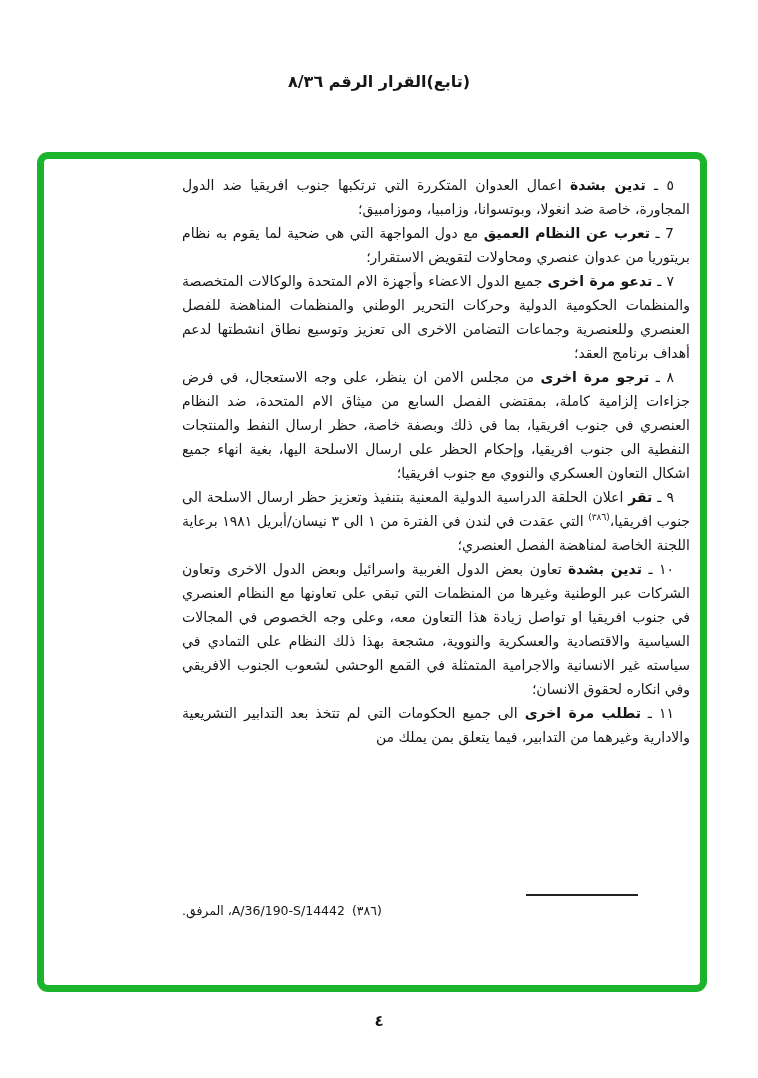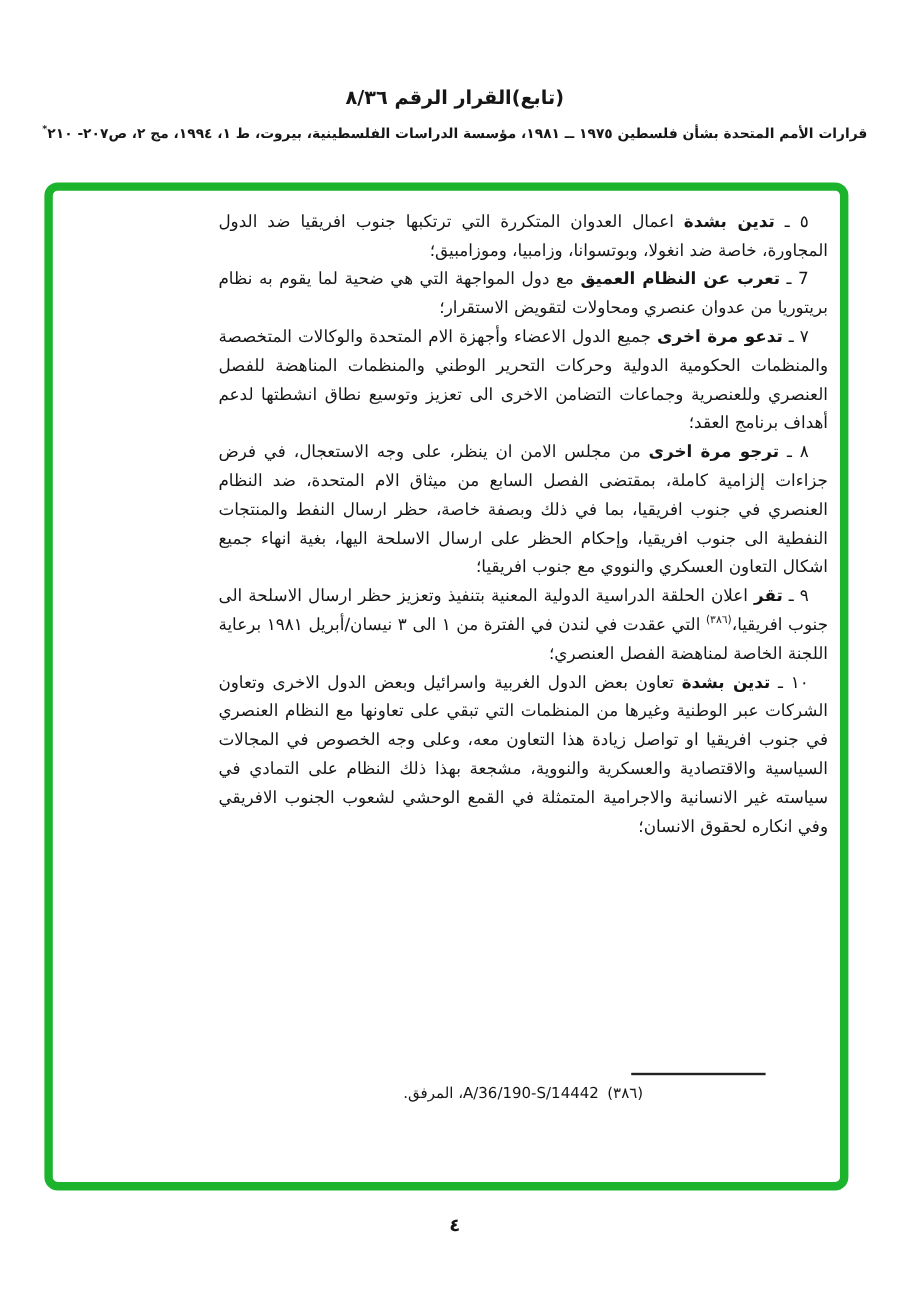--- a/index.html
+++ b/index.html
@@ -34,49 +34,47 @@
   .p-sup{font-size:9px;line-height:0;}
   .footnote-block{
     position:absolute;right:10px;width:508px;top:735px;
     direction:rtl;
   }
   .footnote-rule{
     margin:0 52px 6px 0;width:112px;height:2px;background:#222;
     border:none;
   }
   .footnote-line{
-    direction:rtl;text-align:center;font-size:12.5px;line-height:18px;
+    direction:rtl;text-align:left;font-size:12.5px;line-height:18px;
   }
   .fn-marker{margin-left:7px;}
   .page-number{
     position:absolute;top:1012px;left:0;width:758px;text-align:center;
     font-size:15px;font-weight:bold;
   }
 </style>
 </head>
 <body>
 
 <div class="page">
 
   <div class="doc-title">(تابع)القرار الرقم ٨/٣٦</div>
 
-  <div class="doc-subtitle">
-    <span>قرارات الأمم المتحدة بشأن فلسطين ١٩٧٥ ــ ١٩٨١، مؤسسة الدراسات الفلسطينية، بيروت، ط ١، ١٩٩٤، مج ٢، ص٢٠٧- ٢١٠</span><sup>*</sup>
-  </div>
 
   <div class="highlight-box">
 
     <div class="text-column">
       <div>
           <div class="para"><span class="p-num">٥ ـ </span><span class="p-lead">تدين بشدة</span><span> اعمال العدوان المتكررة التي ترتكبها جنوب افريقيا ضد الدول المجاورة، خاصة ضد انغولا، وبوتسوانا، وزامبيا، وموزامبيق؛</span></div>
           <div class="para"><span class="p-num">7 ـ </span><span class="p-lead">تعرب عن النظام العميق</span><span> مع دول المواجهة التي هي ضحية لما يقوم به نظام بريتوريا من عدوان عنصري ومحاولات لتقويض الاستقرار؛</span></div>
           <div class="para"><span class="p-num">٧ ـ </span><span class="p-lead">تدعو مرة اخرى</span><span> جميع الدول الاعضاء وأجهزة الام المتحدة والوكالات المتخصصة والمنظمات الحكومية الدولية وحركات التحرير الوطني والمنظمات المناهضة للفصل العنصري وللعنصرية وجماعات التضامن الاخرى الى تعزيز وتوسيع نطاق انشطتها لدعم أهداف برنامج العقد؛</span></div>
           <div class="para"><span class="p-num">٨ ـ </span><span class="p-lead">ترجو مرة اخرى</span><span> من مجلس الامن ان ينظر، على وجه الاستعجال، في فرض جزاءات إلزامية كاملة، بمقتضى الفصل السابع من ميثاق الام المتحدة، ضد النظام العنصري في جنوب افريقيا، بما في ذلك وبصفة خاصة، حظر ارسال النفط والمنتجات النفطية الى جنوب افريقيا، وإحكام الحظر على ارسال الاسلحة اليها، بغية انهاء جميع اشكال التعاون العسكري والنووي مع جنوب افريقيا؛</span></div>
           <div class="para"><span class="p-num">٩ ـ </span><span class="p-lead">تقر</span><span> اعلان الحلقة الدراسية الدولية المعنية بتنفيذ وتعزيز حظر ارسال الاسلحة الى جنوب افريقيا،</span><sup class="p-sup">(٣٨٦)</sup><span> التي عقدت في لندن في الفترة من ١ الى ٣ نيسان/أبريل ١٩٨١ برعاية اللجنة الخاصة لمناهضة الفصل العنصري؛</span></div>
           <div class="para"><span class="p-num">١٠ ـ </span><span class="p-lead">تدين بشدة</span><span> تعاون بعض الدول الغربية واسرائيل وبعض الدول الاخرى وتعاون الشركات عبر الوطنية وغيرها من المنظمات التي تبقي على تعاونها مع النظام العنصري في جنوب افريقيا او تواصل زيادة هذا التعاون معه، وعلى وجه الخصوص في المجالات السياسية والاقتصادية والعسكرية والنووية، مشجعة بهذا ذلك النظام على التمادي في سياسته غير الانسانية والاجرامية المتمثلة في القمع الوحشي لشعوب الجنوب الافريقي وفي انكاره لحقوق الانسان؛</span></div>
+          <div class="para"><span class="p-num">١١ ـ </span><span class="p-lead">تطلب مرة اخرى</span><span> الى جميع الحكومات التي لم تتخذ بعد التدابير التشريعية والادارية وغيرهما من التدابير، فيما يتعلق بمن يملك من</span></div>
         </div>
     </div>
 
     <div class="footnote-block">
       <div class="footnote-rule"></div>
       <div class="footnote-line">
         <span class="fn-marker">(٣٨٦)</span><span>A/36/190-S/14442، المرفق.</span>
       </div>
     </div>
 

